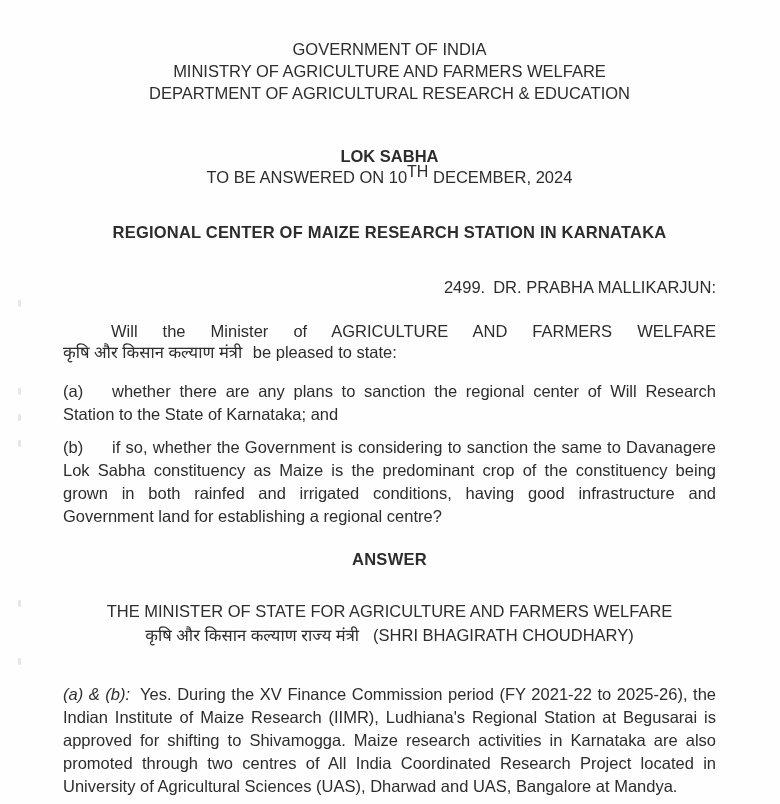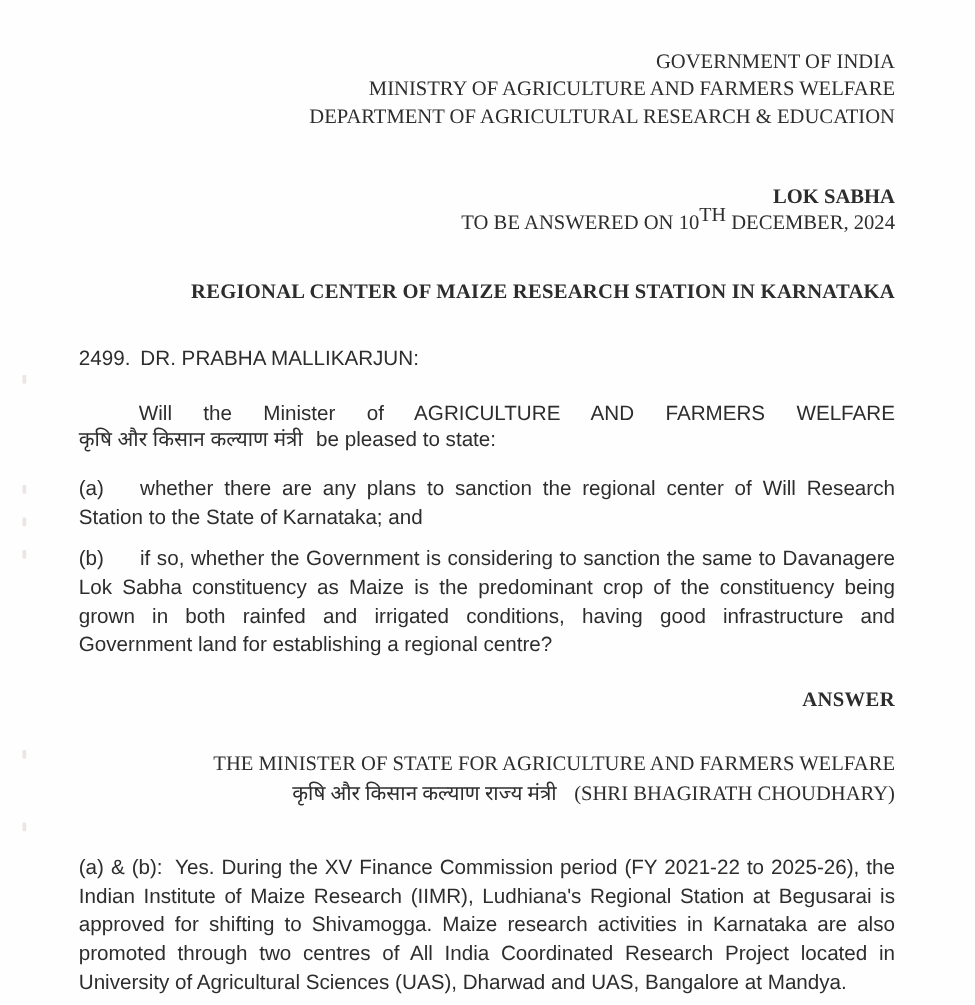--- a/index.html
+++ b/index.html
@@ -14,21 +14,21 @@
     font-family: "Liberation Sans", sans-serif;
     font-size: 16.5px;
     line-height: 23px;
     overflow: hidden;
     position: relative;
   }
   .doc {
     padding: 38px 64px 0 63px;
     position: relative;
   }
-  .center { text-align: right; font-family: Liberation Serif, serif; }
+  .center { text-align: center; }
   .bold { font-weight: bold; }
 
   .gov-header { line-height: 22px; }
 
   .session-block {
     margin-top: 42px;
     line-height: 21px;
   }
   .session-block .sup {
     font-size: 16px;
@@ -37,20 +37,21 @@
   }
 
   .subject {
     margin-top: 33px;
     font-weight: bold;
     letter-spacing: 0.2px;
   }
 
   .member-line {
     margin-top: 32px;
+    text-align: right;
   }
   .member-number { margin-right: 8px; }
 
   .intro {
     margin-top: 22px;
     line-height: 21px;
     text-align: justify;
     text-indent: 48px;
   }
   .intro .tail-gap { margin-left: 6px; }
@@ -76,21 +77,21 @@
     margin-top: 28px;
     line-height: 24px;
   }
   .minister-name-gap { margin-left: 14px; }
 
   .answer-body {
     margin: 0;
     margin-top: 36px;
     text-align: justify;
   }
-  .alabel { margin-right: 10px; }
+  .alabel { margin-right: 10px; font-style: italic; }
 
   .hindi { white-space: nowrap; }
 
   
   .scan-artifact {
     position: absolute;
     left: 18px;
     width: 3px;
     height: 7px;
     background: rgba(150, 95, 95, 0.16);

